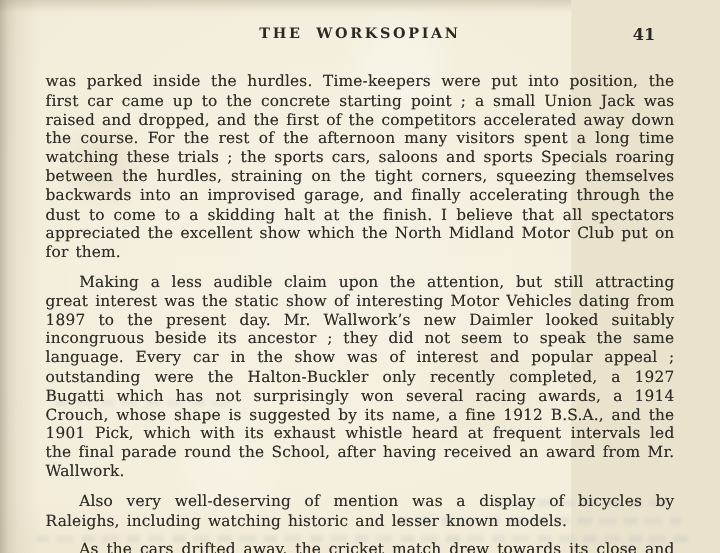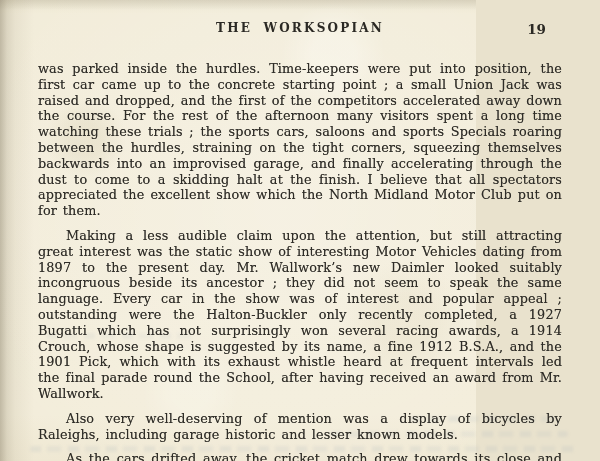--- a/index.html
+++ b/index.html
@@ -131,26 +131,26 @@
     <div class="gline"></div>
   </div>
   <div class="ghost ghost-low">
     <div class="gline"></div>
     <div class="gline"></div>
     <div class="gline"></div>
   </div>
 
   <div class="page-header">
     <div class="journal-title">THE WORKSOPIAN</div>
-    <div class="page-number">19</div>
+    <div class="page-number">41</div>
   </div>
 
   <div class="text-block">
     <p>was parked inside the hurdles.  Time-keepers were put into position, the first car came up to the concrete starting point ;  a small Union Jack was raised and dropped, and the first of the competitors accelerated away down the course.  For the rest of the afternoon many visitors spent a long time watching these trials ;  the sports cars, saloons and sports Specials roaring between the hurdles, straining on the tight corners, squeezing themselves backwards into an improvised garage, and finally accelerating through the dust to come to a skidding halt at the finish.  I believe that all spectators appreciated the excellent show which the North Midland Motor Club put on for them.</p>
     <p class="indented">Making a less audible claim upon the attention, but still attracting great interest was the static show of interesting Motor Vehicles dating from 1897 to the present day. Mr. Wallwork’s new Daimler looked suitably incongruous beside its ancestor ;  they did not seem to speak the same language.  Every car in the show was of interest and popular appeal ;  outstanding were the Halton-Buckler only recently completed, a 1927 Bugatti which has not surprisingly won several racing awards, a 1914 Crouch, whose shape is suggested by its name, a fine 1912 B.S.A., and the 1901 Pick, which with its exhaust whistle heard at frequent intervals led the final parade round the School, after having received an award from Mr. Wallwork.</p>
-    <p class="indented">Also very well-deserving of mention was a display of bicycles by Raleighs, including garage historic and lesser known models.</p>
+    <p class="indented">Also very well-deserving of mention was a display of bicycles by Raleighs, including watching historic and lesser known models.</p>
     <p class="indented">As the cars drifted away, the cricket match drew towards its close and many people began to think of the evening Ball, most of us felt indebted to the Weather Clerk for such an outstandingly fine day ;  also warmly appreciative of the Headmaster’s inspiration, which had made this Whit weekend so memorable.</p>
   </div>
 
   <div class="edge-shadow-left"></div>
   <div class="edge-shadow-top"></div>
 
 </div>
 
 </body></html>

